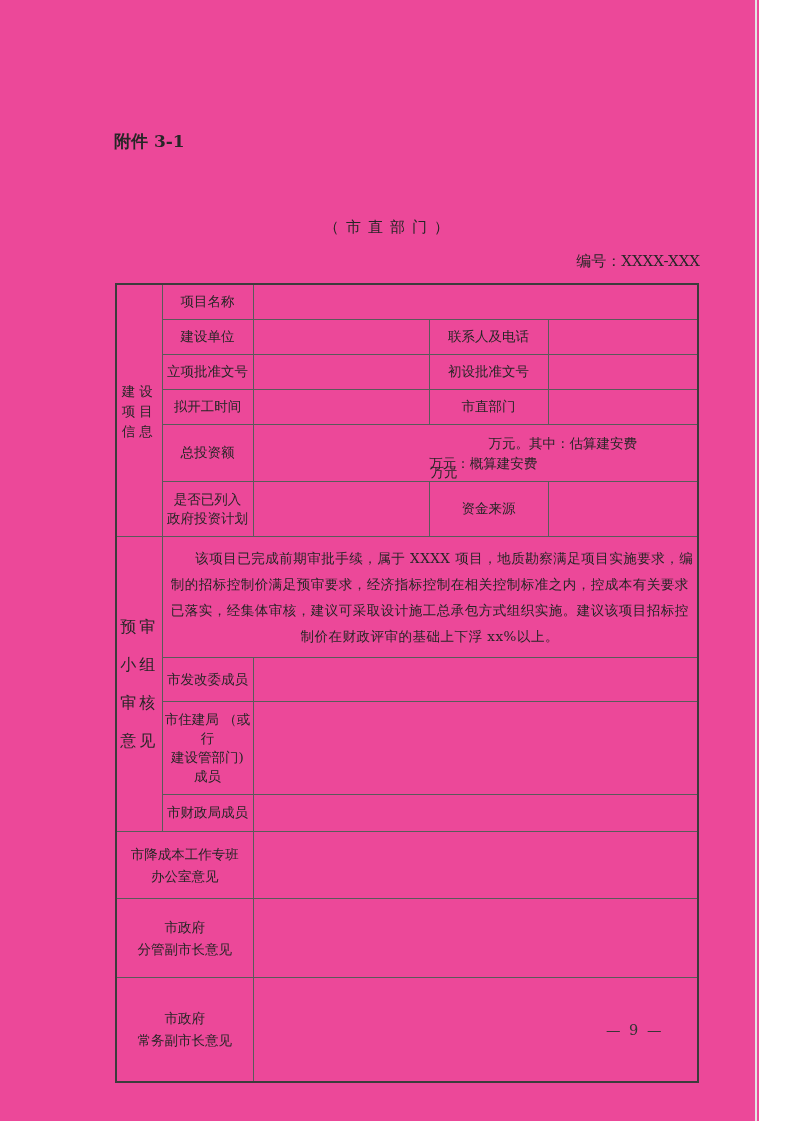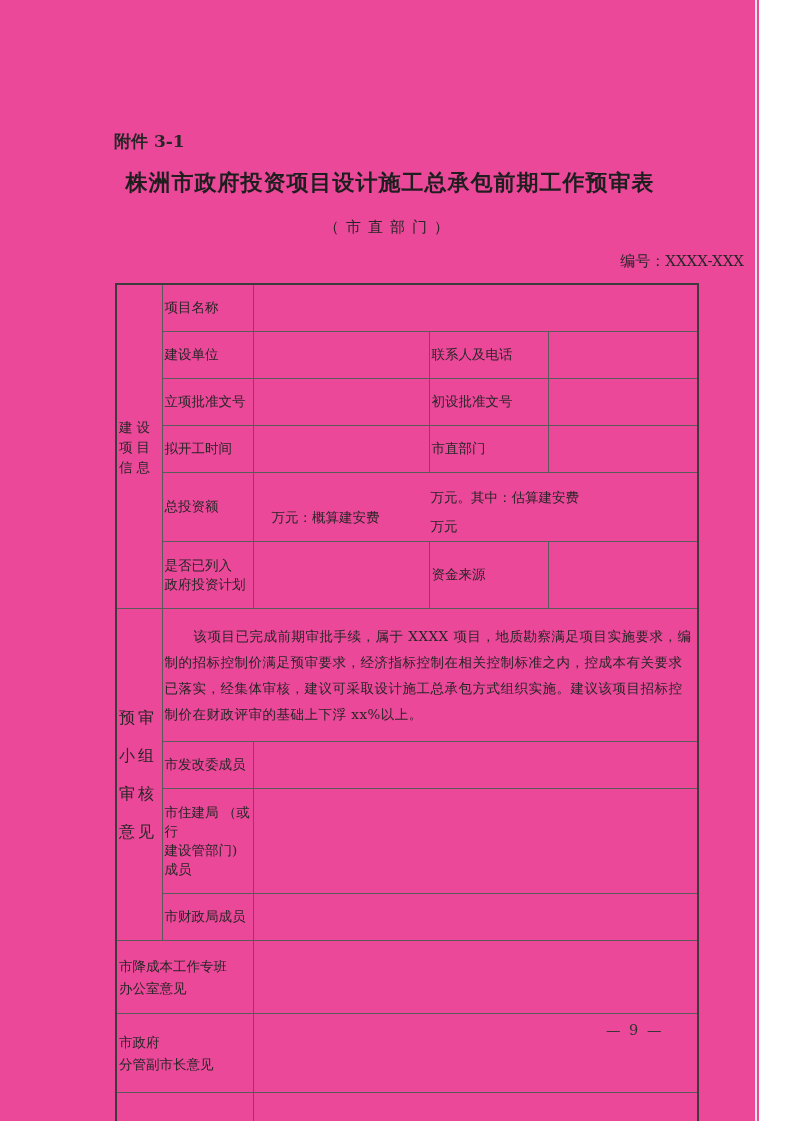--- a/index.html
+++ b/index.html
@@ -24,33 +24,33 @@
     margin:0;text-align:center;
     font-size:22px;font-weight:bold;letter-spacing:1px;
     color:#1e1e1e;
   }
   .subtitle{
     position:absolute;left:60px;top:218px;width:660px;
     text-align:center;font-size:15px;letter-spacing:7px;
   }
   .docnum{
     position:absolute;left:0;top:252px;width:700px;
-    text-align:right;font-size:15px;padding-left:44px;
+    text-align:right;font-size:15px;
   }
   table.form{
     position:absolute;left:115px;top:283px;
     width:584px;
     border-collapse:collapse;table-layout:fixed;
     border:2px solid #3c3c3c;
   }
   table.form td{
     border:1px solid #5a5a5a;
-    vertical-align:middle;
+    text-align:center;vertical-align:middle;
     font-size:13.5px;
-    padding:14px 2px;
+    padding:8px 2px;
     overflow:hidden;
   }
   .r1{height:33px;} .r2{height:34px;} .r3{height:33px;} .r4{height:32px;}
   .r5{height:42px;margin-left:20px;} .r6{height:46px;} .r7{height:105px;} .r8{height:44px;}
   .r9{height:48px;} .r10{height:37px;} .r11{height:67px;} .r12{height:79px;}
   .r13{height:104px;}
   td.vhead{
     white-space:pre-line;
     font-size:14.5px;line-height:20px;letter-spacing:4px;
   }
@@ -80,21 +80,20 @@
   }
 </style>
 </head>
 <body>
 
 <div class="page">
 
   <div class="scan-edge"></div>
 
   <div class="attach">附件 3-1</div>
-  <h1 class="title">株洲市政府投资项目设计施工总承包前期工作预审表</h1>
   <div class="subtitle">（市直部门）</div>
   <div class="docnum">编号：XXXX-XXX</div>
 
   <table class="form">
     <colgroup>
       <col style="width:46px">
         <col style="width:91px">
         <col style="width:176px">
       <col style="width:119px">
         <col style="width:150px">

